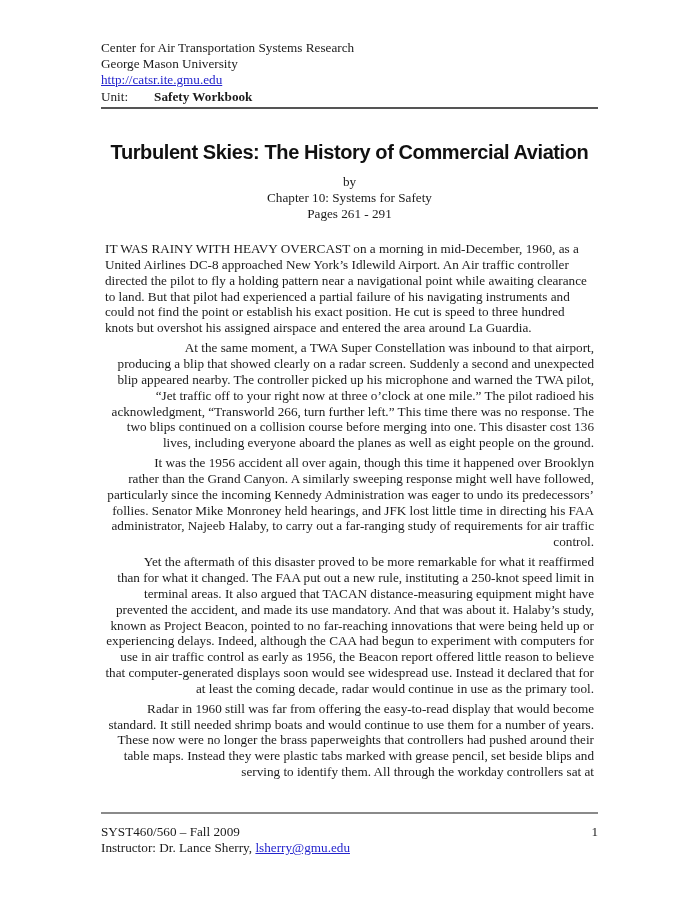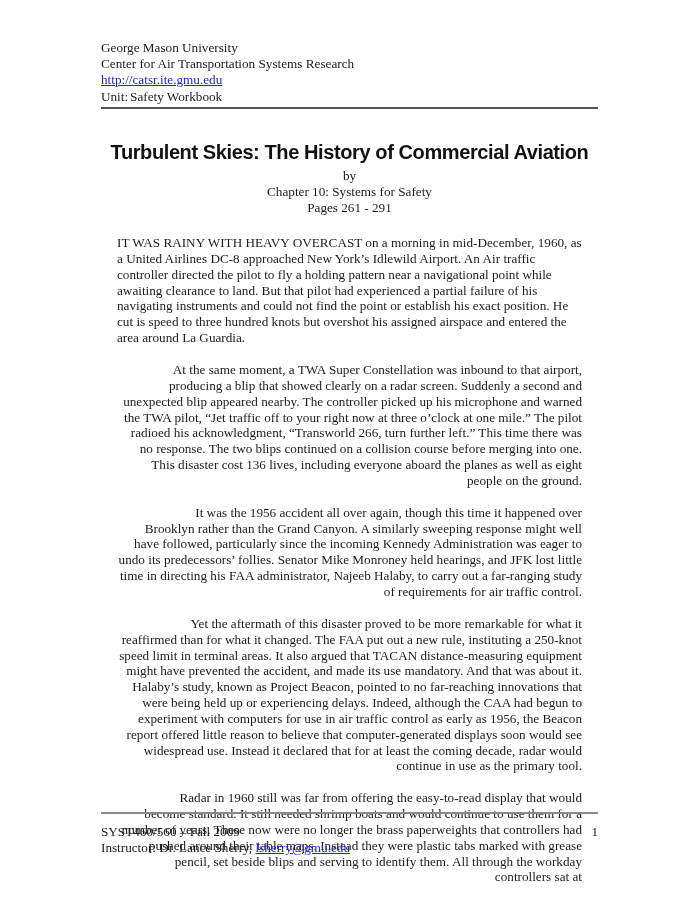--- a/index.html
+++ b/index.html
@@ -23,44 +23,44 @@
     line-height:16.2px;
     border-bottom:2px solid #555555;
     padding-bottom:2px;
   }
   .doc-header a, .footer a {
     color:#2424cd;
     text-decoration:underline;
     cursor:pointer;
     text-align:center;
   }
-  .unit-line .unit-value { margin-left:2px; }
+  .unit-line .unit-value { margin-left:26px;font-weight:bold; }
   
   .title-block { margin-top:32px; text-align:center; }
   .doc-title {
     font-family:"Liberation Sans", sans-serif;
     font-weight:bold;
     font-size:20px;
     letter-spacing:-0.4px;
     line-height:22px;
     color:#111111;
   }
   .byline-group {
-    margin-top:5px;
+    margin-top:11px;
     font-size:13.2px;
     line-height:16.1px;
   }
   
   .doc-body {
     margin-top:19px;
     font-size:13.2px;
     line-height:15.85px;
     text-align:left;
   }
-  .doc-body p { margin:16px; }
+  .doc-body p { margin:4px; }
   .doc-body p.indent { text-indent:36px;text-align:right; }
   
   .footer {
     position:absolute;
     left:101px; top:812px;
     width:497px;
     border-top:2px solid #8a8a8a;
     padding-top:10px;
     font-size:13.2px;
     line-height:16.2px;
@@ -71,22 +71,22 @@
     align-items:baseline;
   }
 </style>
 </head>
 <body>
 
 <div class="page">
   <div class="content">
 
     <div class="doc-header">
+      <div>Center for Air Transportation Systems Research</div>
       <div>George Mason University</div>
-      <div>Center for Air Transportation Systems Research</div>
       <div>
         <a>http://catsr.ite.gmu.edu</a>
       </div>
       <div class="unit-line">
         <span>Unit:</span><span class="unit-value">Safety Workbook</span>
       </div>
     </div>
 
     <div class="title-block">
       <div class="doc-title">Turbulent Skies: The History of Commercial Aviation</div>

